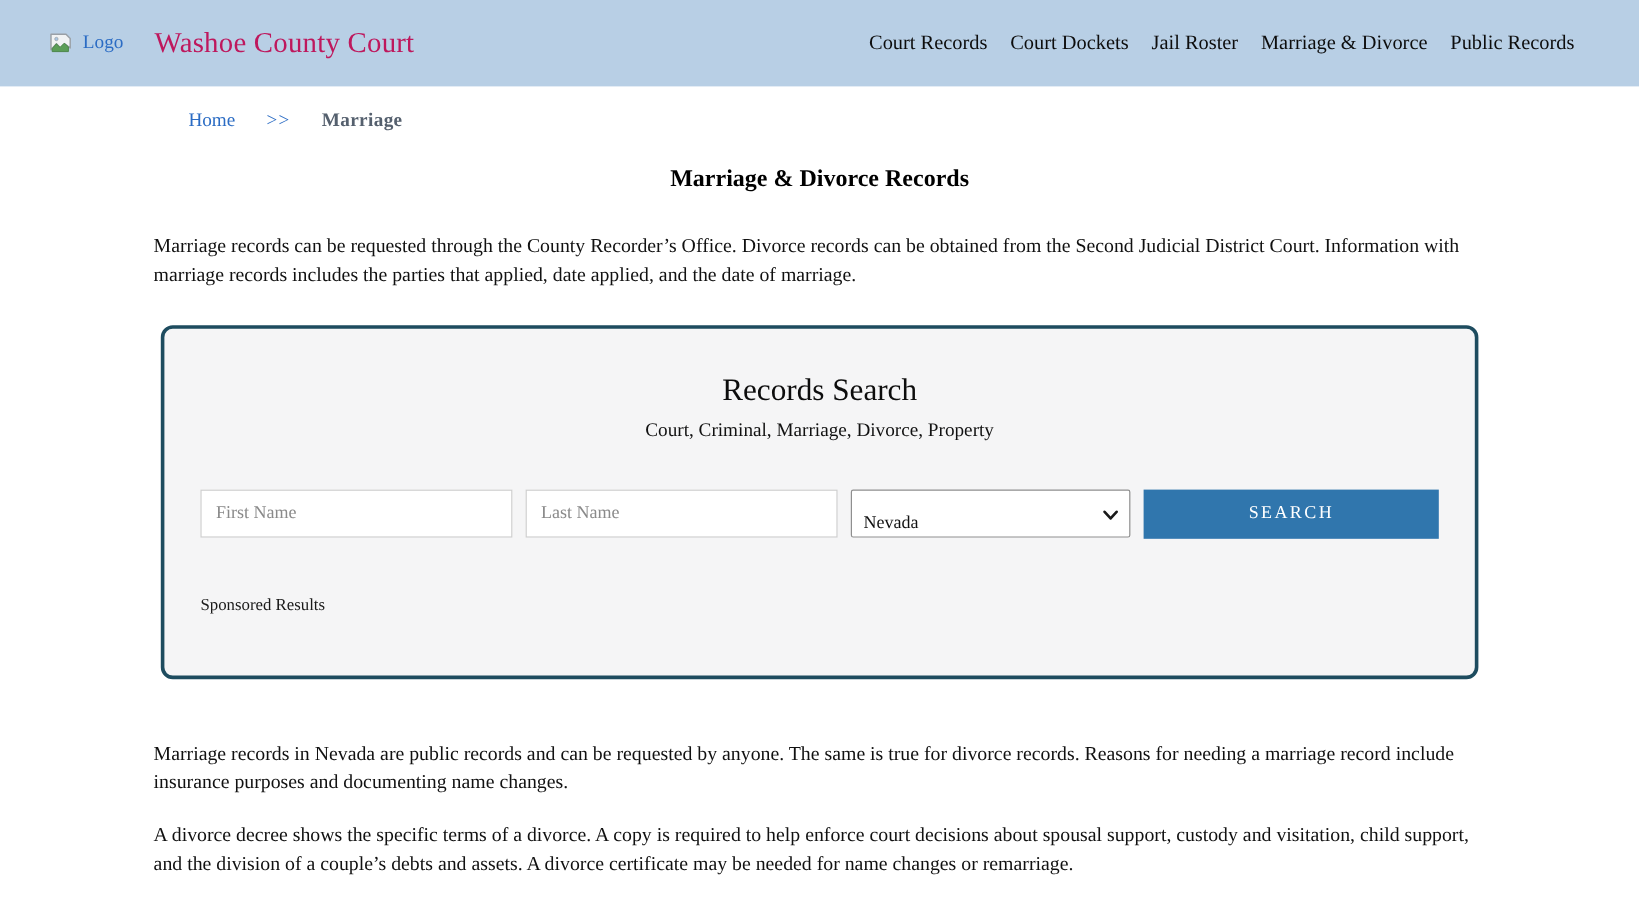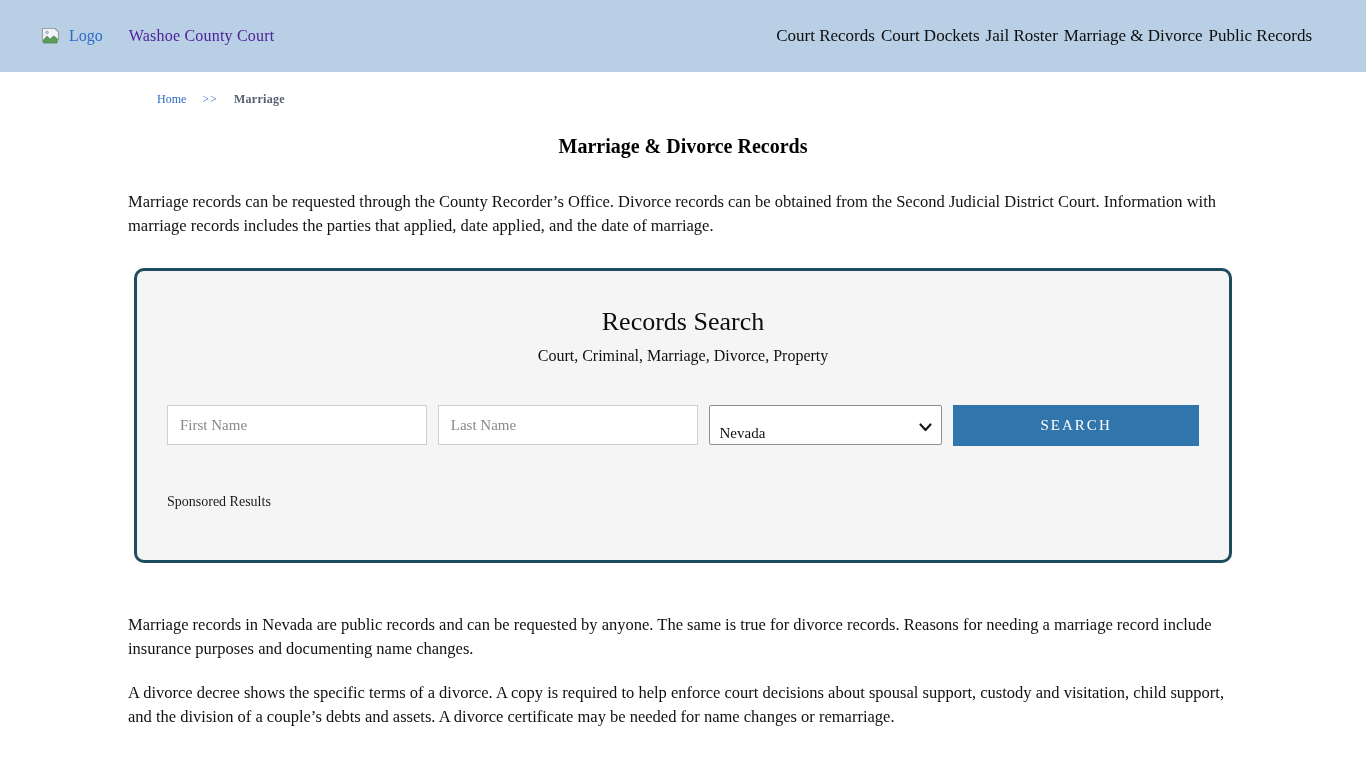--- a/index.html
+++ b/index.html
@@ -26,51 +26,51 @@
     gap: 8px;
     text-decoration: none;
     cursor: pointer;
   }
   .logo-alt {
     color: #2b6cc4;
     font-size: 16px;
   }
   .brand {
     margin-left: 26px;
-    font-size: 16px;
-    color: #4c1d95;
+    font-size: 24px;
+    color: #be185d;
     letter-spacing: 0.2px;
   }
   .nav {
     margin-left: auto;
     display: flex;
     align-items: center;
-    gap: 6px;
+    gap: 19px;
   }
   .nav-item {
     font-size: 17px;
     color: #0d0d0d;
     text-decoration: none;
     cursor: pointer;
     white-space: nowrap;
   }
 
   
   .container {
     width: 1110px;
     margin: 0 auto;
   }
 
   
   .breadcrumb {
     margin-top: 20px;
     padding-left: 29px;
-    font-size: 12px;
-    display: flex;
-    gap: 16px;
+    font-size: 16px;
+    display: flex;
+    gap: 26px;
     align-items: baseline;
   }
   .crumb-home { color: #2b6cc4; text-decoration: none; cursor: pointer; }
   .crumb-sep  { color: #2b6cc4; letter-spacing: 1px; }
   .crumb-current { color: #55606e; font-weight: bold; letter-spacing: 0.3px; }
 
   
   .page-title {
     margin: 28px 0 0 0;
     text-align: center;

